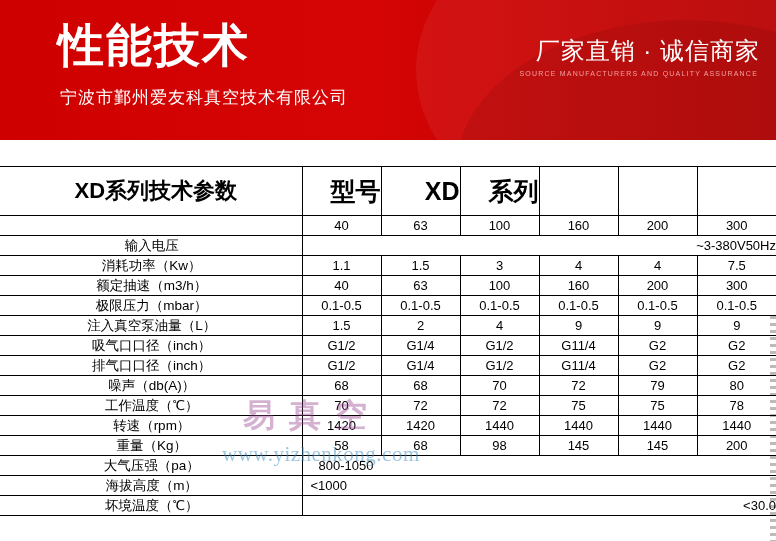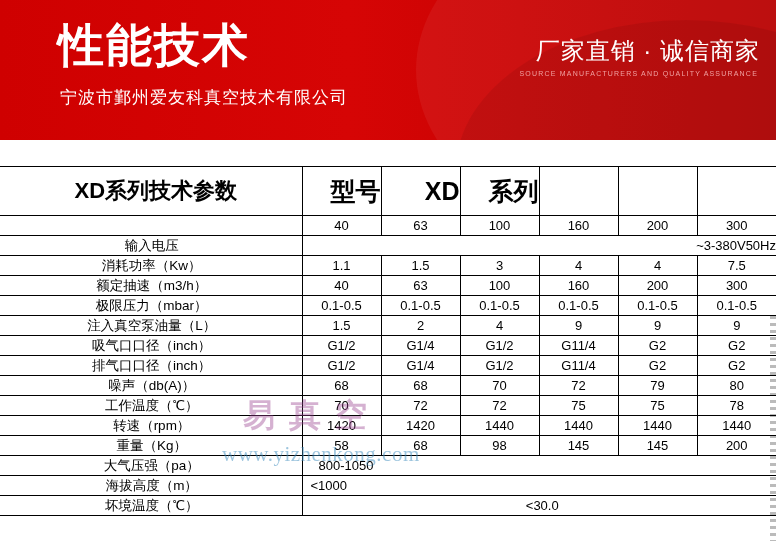--- a/index.html
+++ b/index.html
@@ -319,21 +319,21 @@
           <tr>
             <td class="label">大气压强（pa）</td>
             <td colspan="6" class="span" style="text-align: left; padding-left: 16px;">800-1050</td>
           </tr>
           <tr>
             <td class="label">海拔高度（m）</td>
             <td colspan="6" class="span" style="text-align: left; padding-left: 8px;">&lt;1000</td>
           </tr>
           <tr>
             <td class="label">坏境温度（℃）</td>
-            <td colspan="6" class="span" style="text-align: center; padding-left: 6px;">&lt;30.0</td>
+            <td colspan="6" class="span" style="text-align: right; padding-left: 6px;">&lt;30.0</td>
           </tr>
         </tbody>
     </table>
 
     <div class="wm wm-logo">易真空</div>
     <div class="wm wm-url">www.yizhenkong.com</div>
 
   </div>
 
 </div>

